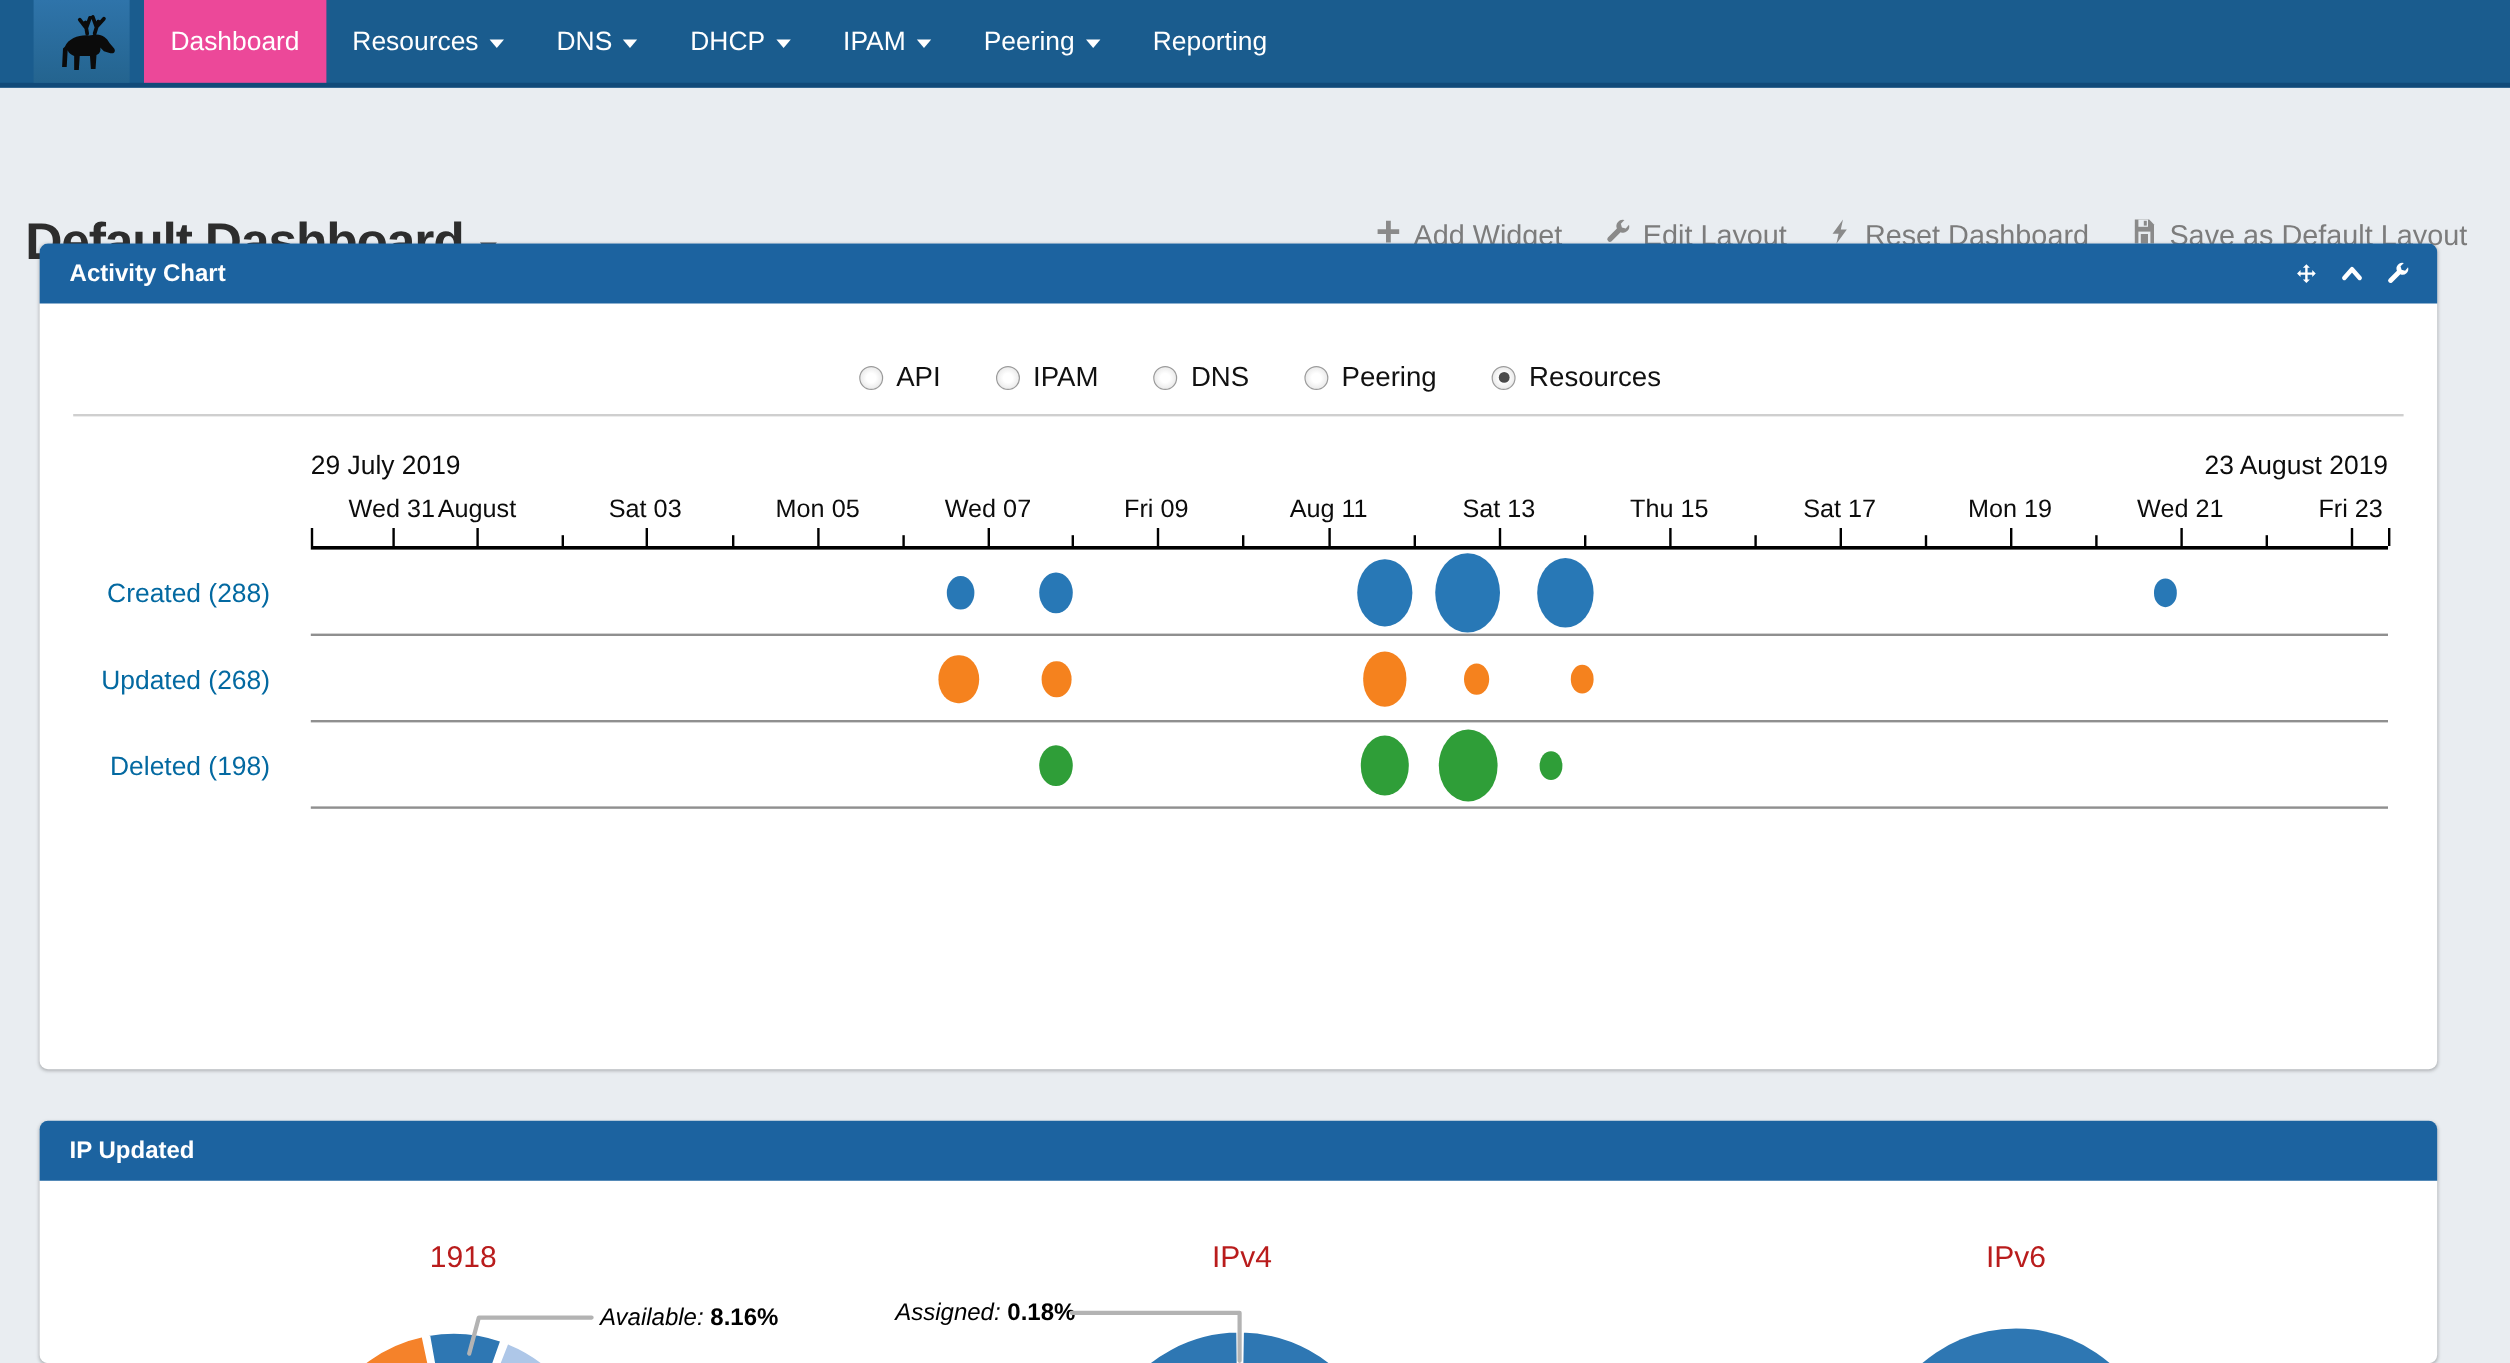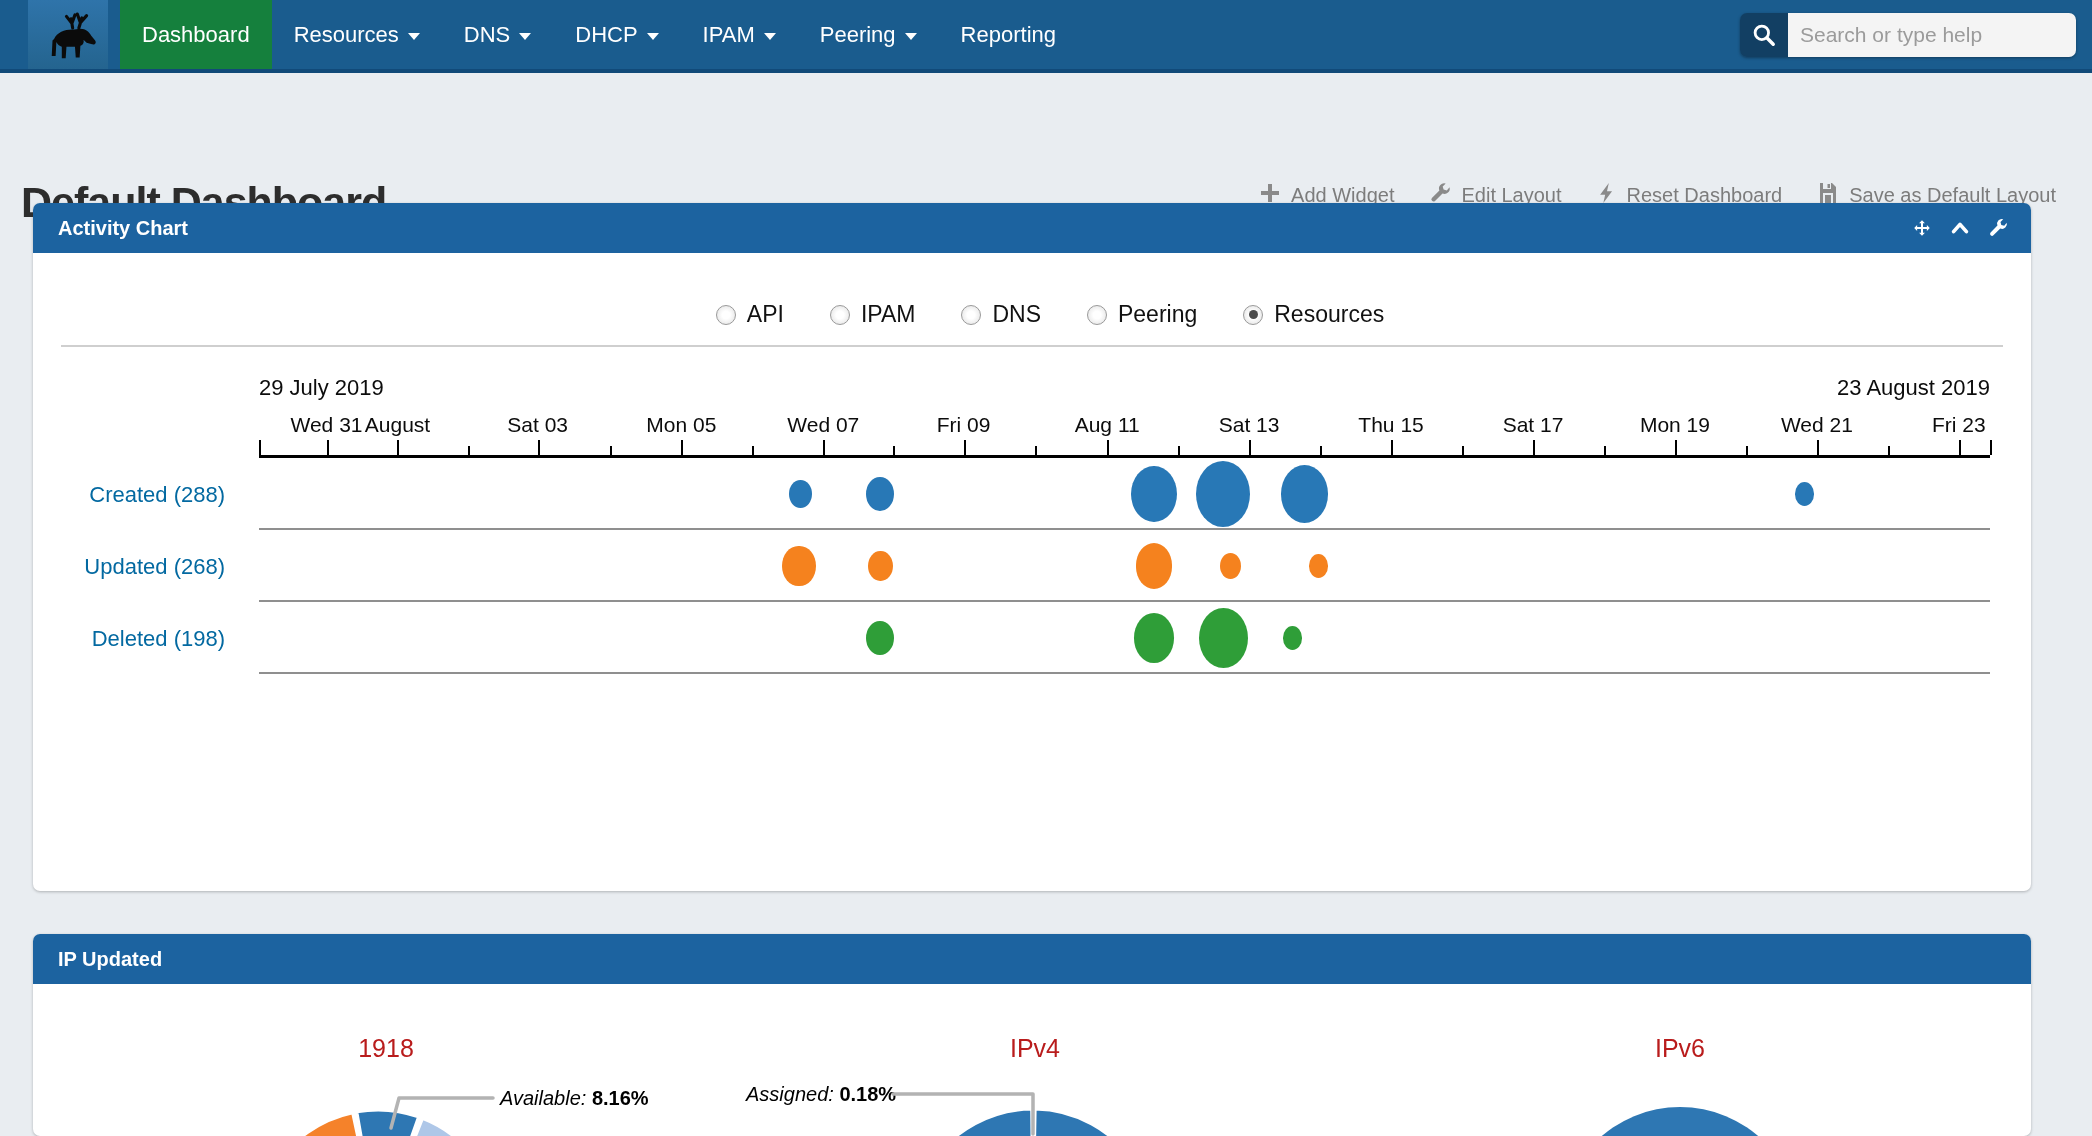--- a/index.html
+++ b/index.html
@@ -7,21 +7,21 @@
               font-family:"Liberation Sans", sans-serif; background:#e9edf1; }
 
   
   .navbar { position:relative; height:73px; background:#1a5c8e;
             border-bottom:4px solid #114a79; display:flex; align-items:stretch; }
   .logo-tile { width:80px; margin-left:28px; background:linear-gradient(#2f74aa,#24648f);
                display:flex; align-items:center; justify-content:center; }
   .nav-list { display:flex; align-items:stretch; margin-left:12px; }
   .nav-item { display:flex; align-items:center; padding:0 22px; color:#fff;
               font-size:22px; cursor:pointer; white-space:nowrap; }
-  .nav-item.active { background:#15803d; }
+  .nav-item.active { background:#ec4899; }
   .caret-down { width:0; height:0; border-left:6px solid transparent;
                 border-right:6px solid transparent; border-top:7px solid #fff;
                 margin-left:9px; margin-top:3px; }
   .search-wrap { position:absolute; right:16px; top:13px; display:flex; height:44px;
                  border-radius:7px; box-shadow:0 1px 3px rgba(0,0,0,.35); overflow:hidden; }
   .search-icon-box { width:48px; background:#123f63; display:flex;
                      align-items:center; justify-content:center; }
   .search-input { width:288px; border:none; outline:none; background:#f4f4f4;
                   font-size:21px; padding:0 12px; color:#444;
                   font-family:"Liberation Sans", sans-serif; }
@@ -29,21 +29,21 @@
 
   
   .page-header { position:relative; height:130px; }
   .page-title { position:absolute; left:21px; top:105px; font-size:43px;
                 font-weight:bold; color:#2d2d2d; letter-spacing:-1px; }
   .title-caret { display:inline-block; width:0; height:0; border-left:7px solid transparent;
                  border-right:7px solid transparent; border-top:8px solid #444;
                  margin-left:14px; margin-bottom:6px; cursor:pointer; }
   .toolbar { position:absolute; right:36px; top:108px; display:flex; gap:34px; }
   .toolbar-btn { display:flex; align-items:center; gap:9px; color:#7c7c7c;
-                 font-size:20px; cursor:pointer; white-space:nowrap; }
+                 font-size:24px; cursor:pointer; white-space:nowrap; }
   .toolbar-btn svg { flex:0 0 auto; }
 
   
   .widget { margin-left:33px; width:1998px; background:#fff; border-radius:7px;
             box-shadow:0 1px 3px rgba(0,0,0,.25); }
   .widget-header { position:relative; height:50px; background:#1c63a0;
                    border-radius:7px 7px 0 0; display:flex; align-items:center; }
   .widget-title { color:#fff; font-weight:bold; font-size:20px; margin-left:25px; }
   .widget-icons { position:absolute; right:22px; top:0; height:50px;
                   display:flex; align-items:center; gap:16px; }
@@ -121,29 +121,20 @@
         <span class="caret-down"></span>
       </div>
       <div class="nav-item">
         <span>Peering</span>
         <span class="caret-down"></span>
       </div>
       <div class="nav-item">
         <span>Reporting</span>
       </div>
     </div>
-  <div class="search-wrap">
-    <div class="search-icon-box">
-      <svg width="26" height="26" viewBox="0 0 24 24">
-        <circle cx="10" cy="10" r="6.2" stroke="#fff" stroke-width="2.6" fill="none"></circle>
-        <line x1="14.8" y1="14.8" x2="20.5" y2="20.5" stroke="#fff" stroke-width="3.2" stroke-linecap="round"></line>
-      </svg>
-    </div>
-    <input class="search-input" type="text" placeholder="Search or type help" style="">
-  </div>
 </div>
 
 <div class="page-header">
   <div class="page-title">
     <span>Default Dashboard</span><span class="title-caret"></span>
   </div>
   <div class="toolbar" id="toolbar">
       <div class="toolbar-btn">
         <span><svg width="24" height="24" viewBox="0 0 24 24" fill="#8a8a8a">
             <path d="M10 3h4v7h7v4h-7v7h-4v-7H3v-4h7z"></path>

